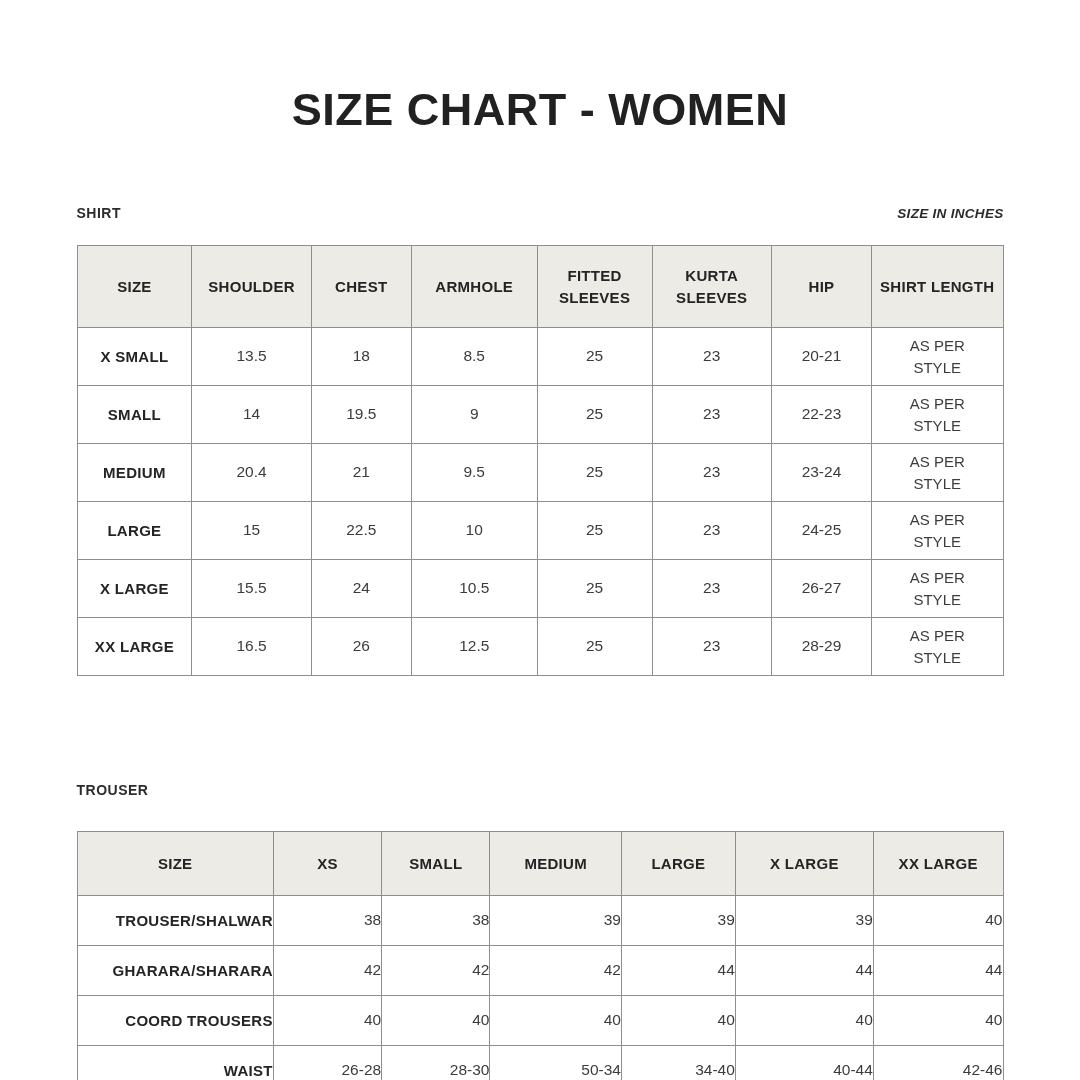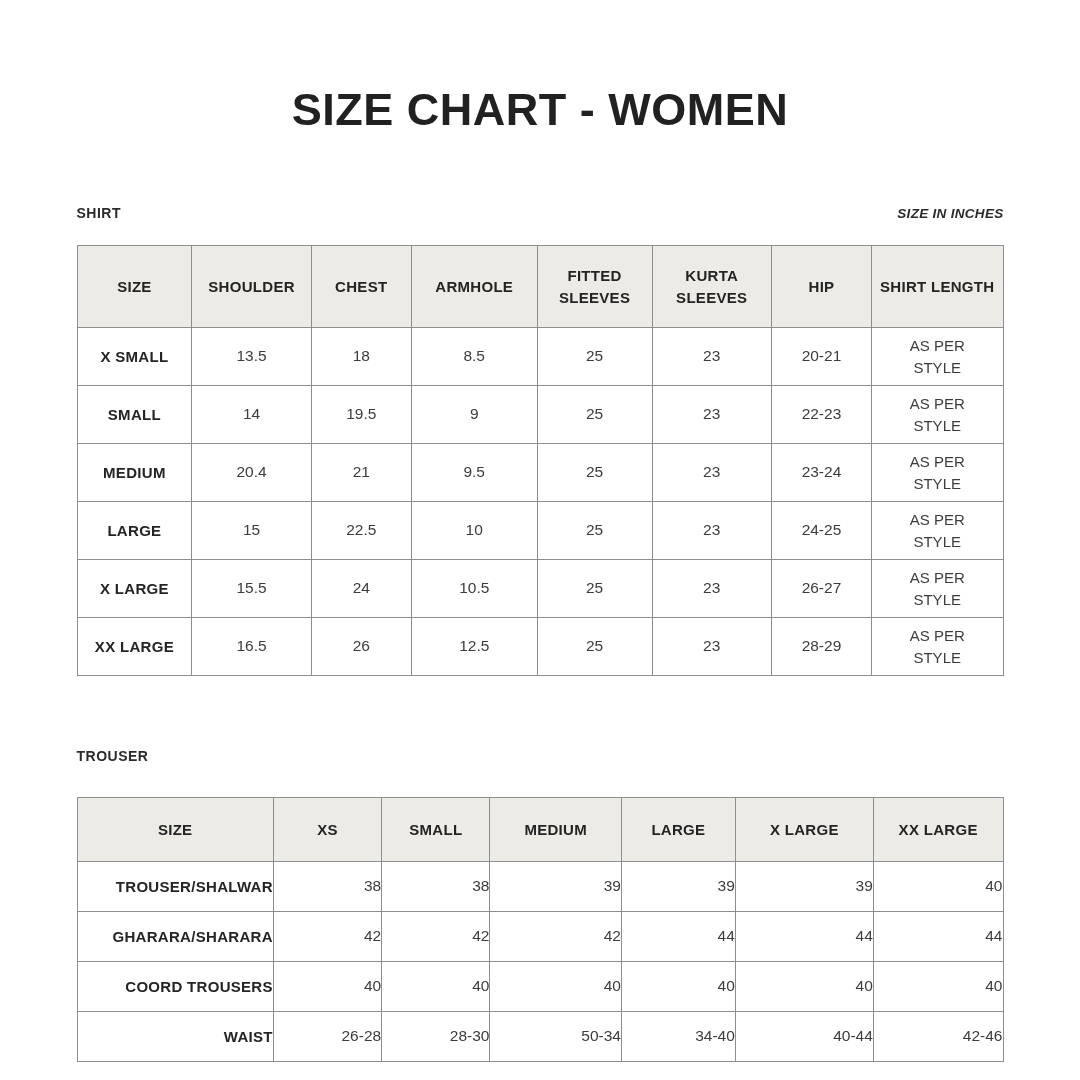--- a/index.html
+++ b/index.html
@@ -93,21 +93,21 @@
   .shirt-table thead th:nth-child(1) { width: 12.4%; }
   .shirt-table thead th:nth-child(2) { width: 12.9%; }
   .shirt-table thead th:nth-child(3) { width: 10.8%; }
   .shirt-table thead th:nth-child(4) { width: 13.6%; }
   .shirt-table thead th:nth-child(5) { width: 12.4%; }
   .shirt-table thead th:nth-child(6) { width: 12.9%; }
   .shirt-table thead th:nth-child(7) { width: 10.8%; }
   .shirt-table thead th:nth-child(8) { width: 14.2%; }
   .shirt-table tbody td:last-child { padding: 0 26px; font-size: 15px; }
   
-  .trouser-section-header { margin-top: 66px; }
+  .trouser-section-header { margin-top: 100px; }
   .trouser-table { margin-top: 27px !important; }
   .trouser-table thead th { height: 64px; }
   .trouser-table tbody th, .trouser-table tbody td { height: 50px; text-align: right; }
   .trouser-table thead th:nth-child(1) { width: 21.2%; }
   .trouser-table thead th:nth-child(2) { width: 11.7%; }
   .trouser-table thead th:nth-child(3) { width: 11.7%; }
   .trouser-table thead th:nth-child(4) { width: 14.2%; }
   .trouser-table thead th:nth-child(5) { width: 12.3%; }
   .trouser-table thead th:nth-child(6) { width: 14.9%; }
   .trouser-table thead th:nth-child(7) { width: 14.0%; }

